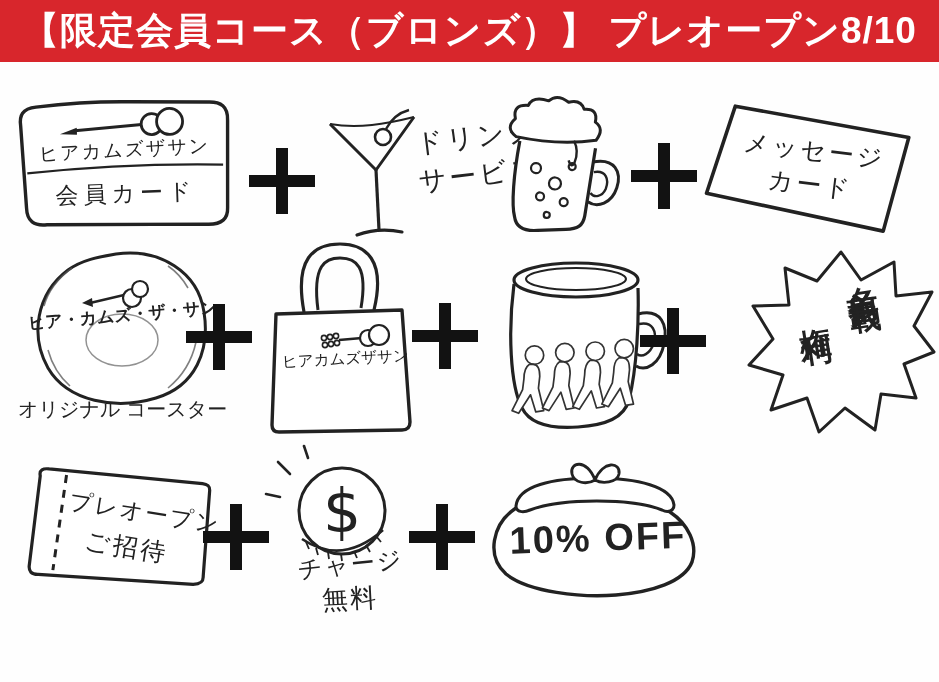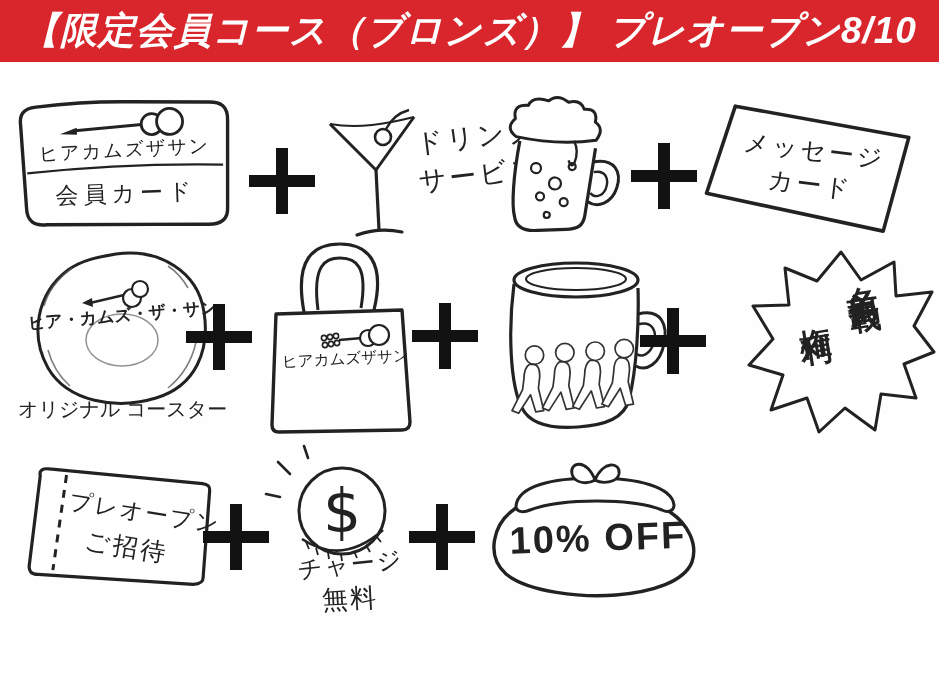--- a/index.html
+++ b/index.html
@@ -1,20 +1,20 @@
 <!DOCTYPE html>
 <html><head>
 <meta charset="utf-8">
 <style>
   html,body{margin:0;padding:0;background:#fff;}
   .poster{position:relative;width:939px;height:682px;background:#fefefe;overflow:hidden;
           font-family:"Liberation Sans","DejaVu Sans",sans-serif;color:#222;}
   
   .banner{position:absolute;left:0;top:0;width:939px;height:62px;background:#d8262c;
-          display:flex;align-items:center;justify-content:center;font-style:italic;}
+          display:flex;align-items:center;justify-content:center;}
   .banner .title{color:#fff;font-size:37px;font-weight:800;letter-spacing:1px;white-space:nowrap;}
   
   .item{position:absolute;}
   .item svg{position:absolute;left:0;top:0;overflow:visible;}
   .htxt{position:absolute;color:#222;white-space:nowrap;transform-origin:left center;}
   .center{text-align:center;left:0;right:0;}
   
   .plus{position:absolute;width:66px;height:66px;}
   .plus .h{position:absolute;left:0;top:27px;width:66px;height:12px;background:#121212;}
   .plus .v{position:absolute;left:27px;top:0;width:12px;height:66px;background:#121212;}

